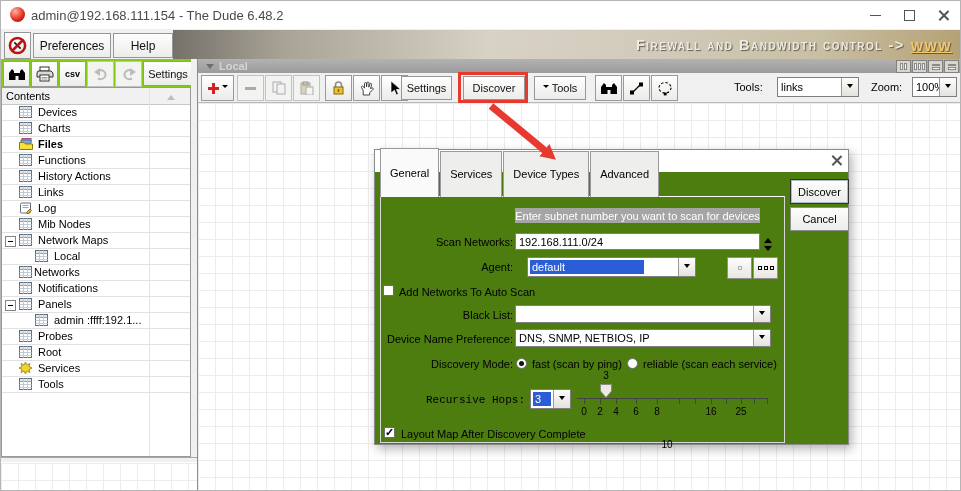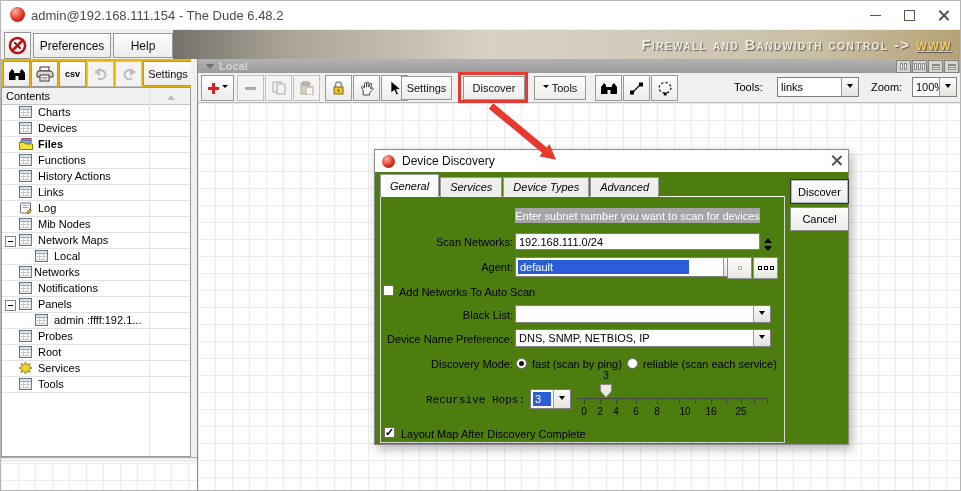--- a/index.html
+++ b/index.html
@@ -21,24 +21,24 @@
   .glyph-close:after{transform:rotate(-45deg);}
   
   #toolbar1{left:0;top:28px;width:961px;height:30px;background:#f0f0f0;text-decoration:underline;}
   .pbtn{background:linear-gradient(#fefefe,#ececea);border:1px solid #979797;
         display:flex;align-items:center;justify-content:center;font-size:12px;color:#111;}
   #banner{left:172px;top:1px;width:789px;height:29px;
     background:linear-gradient(90deg,#75716a 0%,#a9a396 14%,#d8d2c5 40%,#d2cbbc 60%,#c9bfa4 82%,#b5a175 100%);
     display:flex;align-items:center;justify-content:flex-end;padding-right:10px;box-sizing:border-box;}
   #banner .btxt{font-variant:small-caps;letter-spacing:1.5px;font-weight:bold;font-size:14.5px;
     color:#efebe0;text-shadow:1px 1px 1px #5f5b51;}
-  #banner .blink{font-variant:small-caps;letter-spacing:1.5px;font-weight:bold;font-size:15px;
+  #banner .blink{font-variant:small-caps;letter-spacing:1.5px;font-weight:bold;font-size:19px;
     color:#f3c969;text-decoration:underline;margin-left:6px;text-shadow:1px 1px 1px #5f5b51;}
   
-  #sidebar-toolbar{left:0;top:58px;width:190px;height:28px;background:#eab308;padding-left:46px;}
+  #sidebar-toolbar{left:0;top:58px;width:190px;height:28px;background:#84cc16;padding-left:46px;}
   .tbtn{top:2px;width:25px;height:24px;background:linear-gradient(#ffffff,#ebebe9);
         border:1px solid #9a9a9a;display:flex;align-items:center;justify-content:center;}
   .tbtn.dis{background:#f3f3f1;border-color:#c2c2c2;}
   .csv-txt{font-weight:bold;font-size:9px;letter-spacing:0;}
   
   #splitter{left:190px;top:58px;width:7px;height:398px;background:#f0f0f0;}
   #pane-edge{left:196px;top:58px;width:1px;height:433px;background:#8c8c8c;}
   #local-header{left:197px;top:58px;width:764px;height:14px;
     background:linear-gradient(#b2b2b2,#9b9b9b);display:flex;align-items:center;
     color:#d4d4d4;font-weight:bold;}
@@ -75,43 +75,43 @@
   .trow .ticon{position:absolute;top:1px;}
   .trow .tlabel{position:absolute;top:1px;white-space:nowrap;}
   
   #dialog{left:373px;top:148px;width:475px;height:296px;background:#4d7c0f;
      border:1px solid #8a8a8a;box-shadow:3px 4px 10px rgba(0,0,0,.3);box-sizing:border-box;z-index:20;}
   #dlg-title{left:0;top:0;width:473px;height:22px;background:#fff;display:flex;align-items:center;}
   #dlg-title .dude-logo{width:13px;height:13px;margin-left:7px;}
   #dlg-title-text{margin-left:7px;font-size:12px;color:#111;}
   #dlg-close{position:absolute;right:6px;top:5px;}
   #tab-row{left:5px;top:25px;height:22px;display:flex;align-items:flex-end;z-index:3;}
-  .tab{height:19px;line-height:19px;padding:0 9px;background:#eeeeec;border:1px solid #9a9a9a;
-       border-bottom:none;margin-right:1px;position:relative;font-style:italic;}
+  .tab{height:19px;line-height:19px;padding:13px 9px;background:#eeeeec;border:1px solid #9a9a9a;
+       border-bottom:none;margin-right:1px;position:relative;}
   .tab.active{background:#fafafa;height:22px;line-height:22px;z-index:4;}
   #tab-card{left:5px;top:46px;width:403px;height:245px;border:1px solid #d8d8d8;border-top:1px solid #fdfdfd;background:transparent;}
   .dbtn{background:linear-gradient(#fefefe,#ececea);border:1px solid #8f8f8f;
         display:flex;align-items:center;justify-content:center;font-size:11px;}
   #dlg-discover{left:415px;top:29px;width:57px;height:23px;border:1px solid #333;box-shadow:inset 0 0 0 1px #aeb9cc;}
   #dlg-cancel{left:415px;top:57px;width:57px;height:22px;}
   #dlg-tooltip{left:140px;top:58px;width:245px;height:15px;background:#a5a5a5;color:#fff;
      display:flex;align-items:center;justify-content:center;white-space:nowrap;overflow:hidden;font-size:11px;}
   .flabel{position:absolute;width:128px;left:10px;text-align:right;white-space:nowrap;}
   .sunken{background:#fff;border:1px solid #7f7f7f;box-sizing:border-box;}
   #scan-input{left:140px;top:83px;width:245px;height:17px;display:flex;align-items:center;padding-left:3px;}
   .spin{left:389px;top:84px;display:flex;flex-direction:column;gap:3px;}
   .tri-up{width:0;height:0;border:4px solid transparent;border-bottom:5px solid #000;}
   .tri-dn{width:0;height:0;border:4px solid transparent;border-top:5px solid #000;}
   .combo{background:#fff;border:1px solid #7f7f7f;box-sizing:border-box;display:flex;align-items:stretch;}
   .combo .ctext{flex:1;display:flex;align-items:center;padding-left:3px;overflow:hidden;white-space:nowrap;}
   .combo .cbtn{width:16px;background:linear-gradient(#fdfdfd,#e4e2dd);border-left:1px solid #9a9a9a;
      display:flex;align-items:center;justify-content:center;}
   .combo .cbtn .tri-dn{border-width:3.5px;border-top-color:#000;border-top-width:4.5px;}
   .sel-blue{background:#2b5dd7;color:#fff;}
-  #agent-combo{left:140px;top:107px;width:226px;height:20px;gap:32px;}
+  #agent-combo{left:152px;top:107px;width:169px;height:20px;gap:32px;}
   #agent-combo .ctext{margin:2px;padding-left:2px;}
   .minibtn{background:linear-gradient(#fdfdfd,#e9e7e2);border:1px solid #8f8f8f;
      display:flex;align-items:center;justify-content:center;gap:2px;}
   #agent-b1{left:352px;top:107px;width:23px;height:20px;}
   #agent-b2{left:378px;top:107px;width:23px;height:20px;}
   .sq{width:4px;height:4px;border:1px solid #555;box-sizing:border-box;}
   .sq.dim{border-color:#b0b0b0;}
   .sq.fill{border-color:#000;}
   .checkbox{width:11px;height:11px;background:#fff;border:1px solid #6e6e6e;box-sizing:border-box;
      display:flex;align-items:center;justify-content:center;font-size:11px;font-weight:bold;line-height:9px;}
@@ -325,33 +325,33 @@
       <div class="trow">
         <span class="ticon" style="left: 17px;"><svg width="13" height="12">
             <rect x="0.5" y="0.5" width="12" height="11" fill="#fff" stroke="#5f6f80"></rect>
             <rect x="1" y="1" width="11" height="2.5" fill="#dfe5ee"></rect>
             <line x1="0.5" y1="3.5" x2="12.5" y2="3.5" stroke="#8fa0b2"></line>
             <line x1="0.5" y1="6.5" x2="12.5" y2="6.5" stroke="#c3ccd6"></line>
             <line x1="0.5" y1="9.5" x2="12.5" y2="9.5" stroke="#c3ccd6"></line>
             <line x1="4.5" y1="0.5" x2="4.5" y2="11.5" stroke="#c3ccd6"></line>
             <line x1="8.5" y1="0.5" x2="8.5" y2="11.5" stroke="#c3ccd6"></line>
           </svg></span>
+        <span class="tlabel" style="left: 36px;">Devices</span>
+      </div>
+      <div class="trow">
+        <span class="ticon" style="left: 17px;"><svg width="13" height="12">
+            <rect x="0.5" y="0.5" width="12" height="11" fill="#fff" stroke="#5f6f80"></rect>
+            <rect x="1" y="1" width="11" height="2.5" fill="#dfe5ee"></rect>
+            <line x1="0.5" y1="3.5" x2="12.5" y2="3.5" stroke="#8fa0b2"></line>
+            <line x1="0.5" y1="6.5" x2="12.5" y2="6.5" stroke="#c3ccd6"></line>
+            <line x1="0.5" y1="9.5" x2="12.5" y2="9.5" stroke="#c3ccd6"></line>
+            <line x1="4.5" y1="0.5" x2="4.5" y2="11.5" stroke="#c3ccd6"></line>
+            <line x1="8.5" y1="0.5" x2="8.5" y2="11.5" stroke="#c3ccd6"></line>
+          </svg></span>
         <span class="tlabel" style="left: 36px;">Charts</span>
-      </div>
-      <div class="trow">
-        <span class="ticon" style="left: 17px;"><svg width="13" height="12">
-            <rect x="0.5" y="0.5" width="12" height="11" fill="#fff" stroke="#5f6f80"></rect>
-            <rect x="1" y="1" width="11" height="2.5" fill="#dfe5ee"></rect>
-            <line x1="0.5" y1="3.5" x2="12.5" y2="3.5" stroke="#8fa0b2"></line>
-            <line x1="0.5" y1="6.5" x2="12.5" y2="6.5" stroke="#c3ccd6"></line>
-            <line x1="0.5" y1="9.5" x2="12.5" y2="9.5" stroke="#c3ccd6"></line>
-            <line x1="4.5" y1="0.5" x2="4.5" y2="11.5" stroke="#c3ccd6"></line>
-            <line x1="8.5" y1="0.5" x2="8.5" y2="11.5" stroke="#c3ccd6"></line>
-          </svg></span>
-        <span class="tlabel" style="left: 36px;">Devices</span>
       </div>
       <div class="trow">
         <span class="ticon" style="left: 17px;"><svg width="14" height="12">
             <rect x="3" y="0.5" width="9" height="3" fill="#e86ea0" stroke="#a04a72"></rect>
             <rect x="2" y="2.2" width="10" height="3" fill="#7fb2e8" stroke="#4a72a0"></rect>
             <path d="M0.5 4.5 L5 4.5 L6.5 6 L13.5 6 L13.5 11.5 L0.5 11.5 Z" fill="#f7e03c" stroke="#8a7a10"></path>
           </svg></span>
         <span class="tlabel" style="left: 36px; font-weight: bold;">Files</span>
       </div>
       <div class="trow">
@@ -624,21 +624,21 @@
       <div class="ticklbl" style="left: 9px;">0</div>
       <div class="tick" style="left: 25px;"></div>
       <div class="ticklbl" style="left: 25px;">2</div>
       <div class="tick" style="left: 41px;"></div>
       <div class="ticklbl" style="left: 41px;">4</div>
       <div class="tick" style="left: 61px;"></div>
       <div class="ticklbl" style="left: 61px;">6</div>
       <div class="tick" style="left: 82px;"></div>
       <div class="ticklbl" style="left: 82px;">8</div>
       <div class="tick" style="left: 104px;"></div>
-      <div class="ticklbl" style="left: 110px;">10</div>
+      <div class="ticklbl" style="left: 92px; margin-top: 33px;">10</div>
       <div class="tick" style="left: 136px;"></div>
       <div class="ticklbl" style="left: 136px;">16</div>
       <div class="tick" style="left: 166px;"></div>
       <div class="ticklbl" style="left: 166px;">25</div>
       <div class="tick" style="left: 120px;"></div>
       <div class="tick" style="left: 151px;"></div>
       <div class="tick" style="left: 179px;"></div>
       <div class="tick" style="left: 192px;"></div>
     </div>
 

